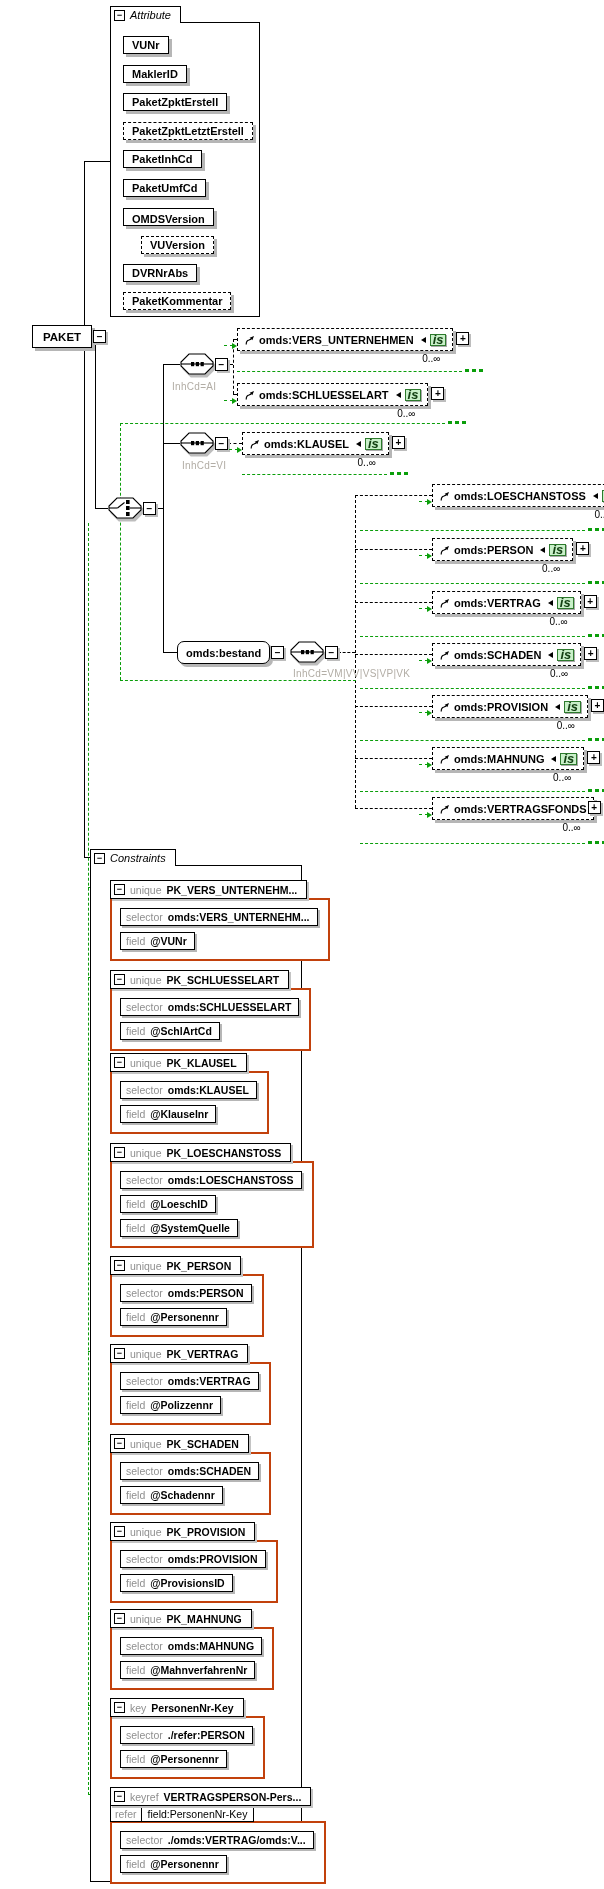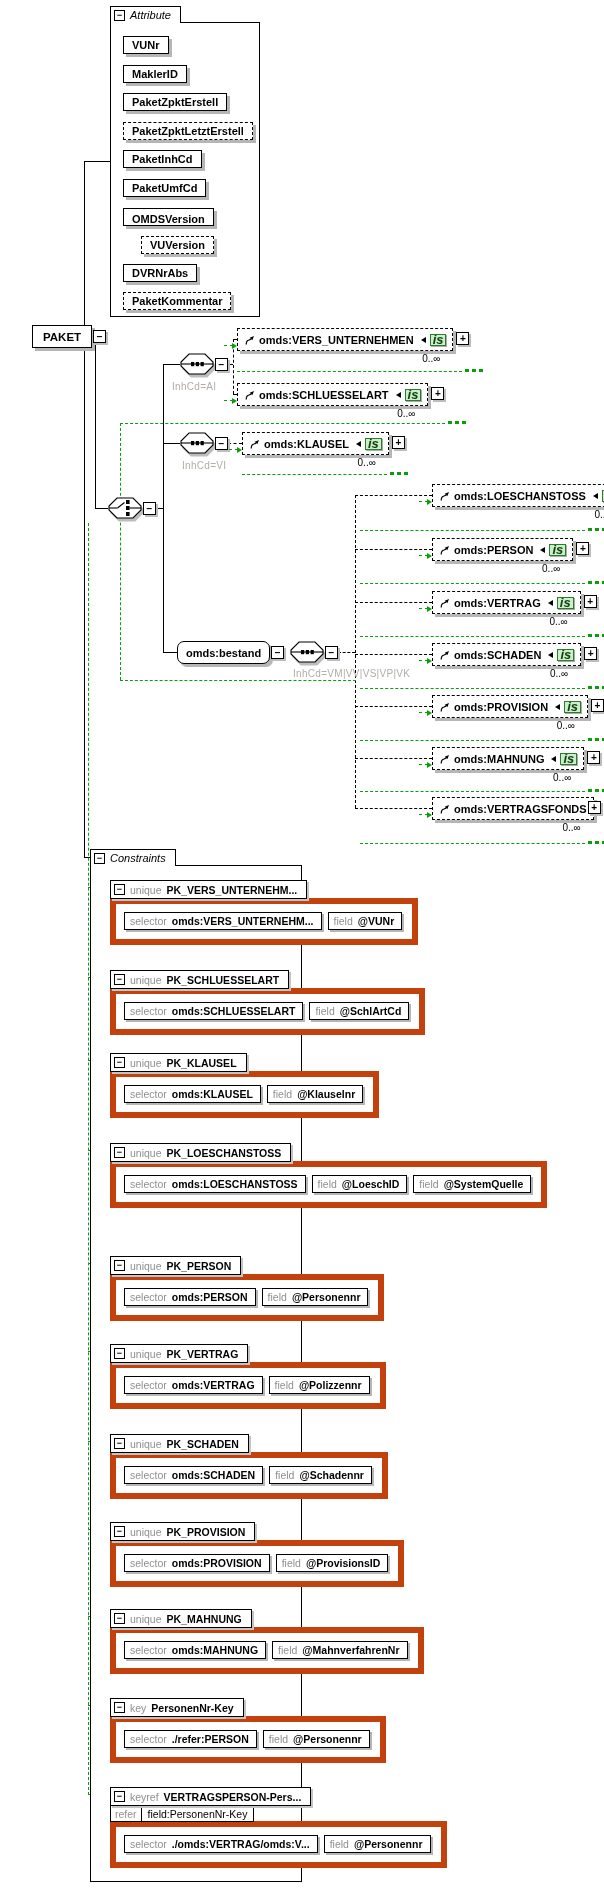--- a/index.html
+++ b/index.html
@@ -54,22 +54,22 @@
   .tab{position:absolute;height:17px;box-sizing:border-box;display:inline-flex;align-items:center;
        gap:5px;padding:0 9px 0 3px;background:#fff;border:1px solid #000;border-bottom:none;
        font-style:italic;font-size:11px;z-index:2;white-space:nowrap;}
   
   .cgroup{position:absolute;left:110px;}
   .chead{position:relative;z-index:2;display:inline-flex;align-items:center;gap:5px;height:19px;
          box-sizing:border-box;padding:0 9px 0 3px;background:#fff;border:1px solid #000;
          box-shadow:2px 2px 0 #c4c4c4;white-space:nowrap;}
   .chead .kw{color:#8f8f8f;font-size:10.5px;}
   .chead .nm{font-weight:bold;font-size:10.5px;}
-  .cbody{position:relative;margin-top:-1px;margin-left:0;border:6px solid #c2410c;background:#fff;
-         padding:8px 10px 9px 8px;display:flex;gap:6px;width:max-content;}
+  .cbody{position:relative;margin-top:-1px;margin-left:0;border:2px solid #c2410c;background:#fff;
+         padding:8px 10px 9px 8px;display:flex;flex-direction:column;gap:6px;width:max-content;}
   .crow{display:inline-flex;align-items:center;gap:5px;height:18px;box-sizing:border-box;
         padding:0 7px 0 5px;background:#fff;border:1px solid #000;box-shadow:2px 2px 0 #b6b6b6;
         width:max-content;white-space:nowrap;}
   .crow .kw{color:#8f8f8f;font-size:10.5px;}
   .crow .vv{font-weight:bold;font-size:10.5px;}
   .crefer{position:relative;z-index:1;display:flex;align-items:center;margin-top:-1px;height:17px;
           box-sizing:border-box;border:1px solid #000;background:#fff;width:max-content;
           font-size:10.5px;white-space:nowrap;}
   .crefer .kw{color:#8f8f8f;padding:0 4px;border-right:1px solid #000;height:100%;
               display:flex;align-items:center;}

